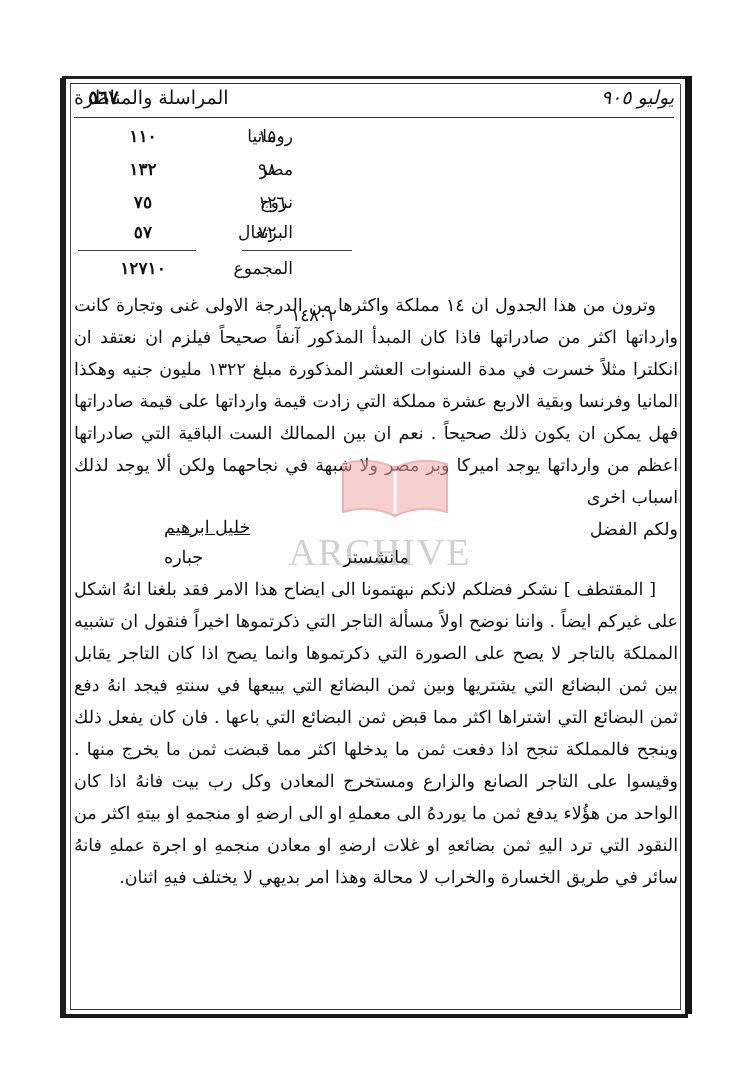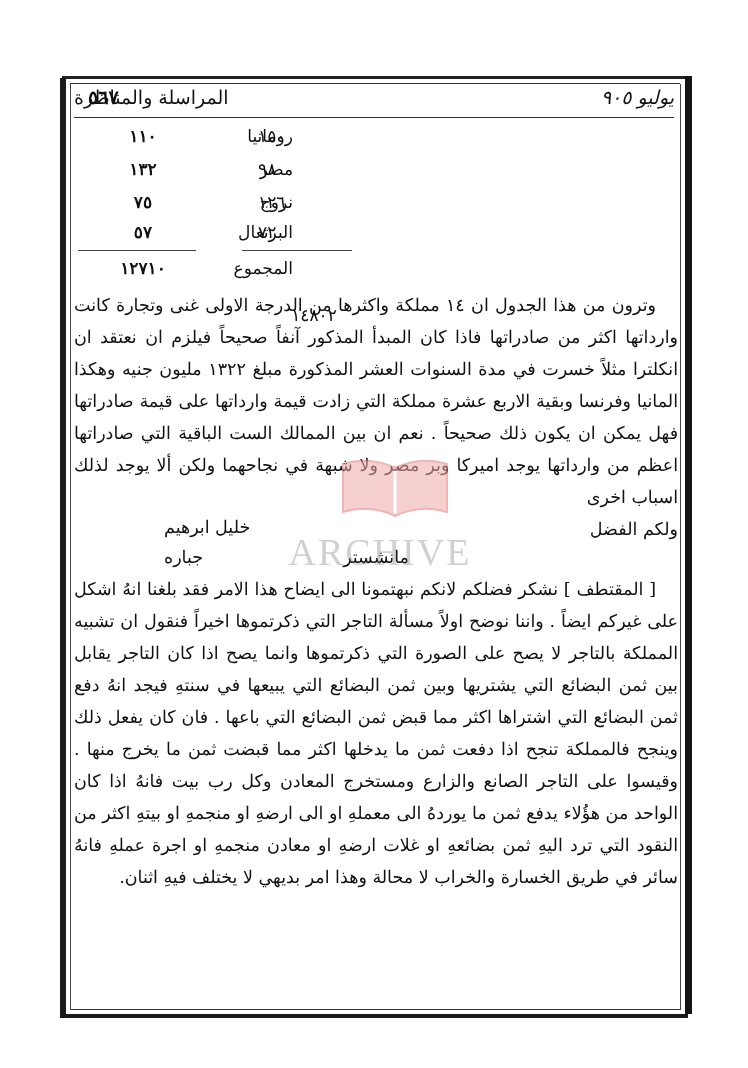--- a/index.html
+++ b/index.html
@@ -36,21 +36,21 @@
   .cell.v2 { left:4px; width:130px; text-align:center; direction:ltr;font-weight:bold; }
   .cell.v1b { left:180px; width:120px; text-align:center; direction:ltr;margin-top:47px; }
   .tline { position:absolute; height:1px; background:#444; }
   .tline.a { left:168px; width:110px; top:172px; }
   .tline.b { left:4px; width:118px; top:172px; }
 
   .body-text { position:absolute; top:205px; left:0; right:0; font-size:17.5px; line-height:32px; text-align:justify; }
   .para { margin:0; }
   .indent { text-indent: 22px; }
   .signature { position:relative; height:60px; }
-  .sig-name { position:absolute; left:90px; top:-2px; }
+  .sig-name { position:absolute; left:90px; top:-2px;text-decoration:underline; }
   .sig-place { position:absolute; left:90px; top:28px; }
   .sig-city { position:absolute; left:0; right:0; text-align:center; top:28px; }
   .sig-close { position:absolute; right:0; top:-30px; }
 
   .watermark { position:absolute; left:0; top:0; width:748px; height:1068px; pointer-events:none; }
   .wm-logo { position:absolute; left:335px; top:456px; width:120px; height:64px; opacity:0.55; }
   .wm-text { position:absolute; left:230px; top:530px; width:300px; text-align:center; font-family:"Liberation Serif", serif; font-size:38px; letter-spacing:2px; color:rgba(120,120,120,0.35); }
   .wm-url { position:absolute; left:258px; top:576px; width:260px; text-align:center; font-family:"Liberation Sans", sans-serif; font-size:13px; color:rgba(120,120,120,0.45); }
 </style>
 </head>

